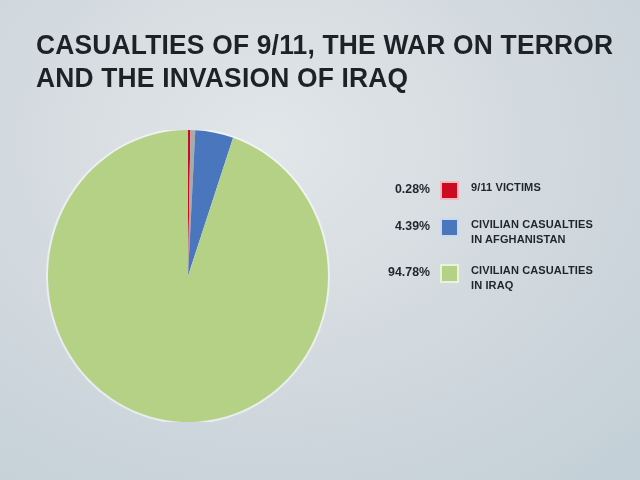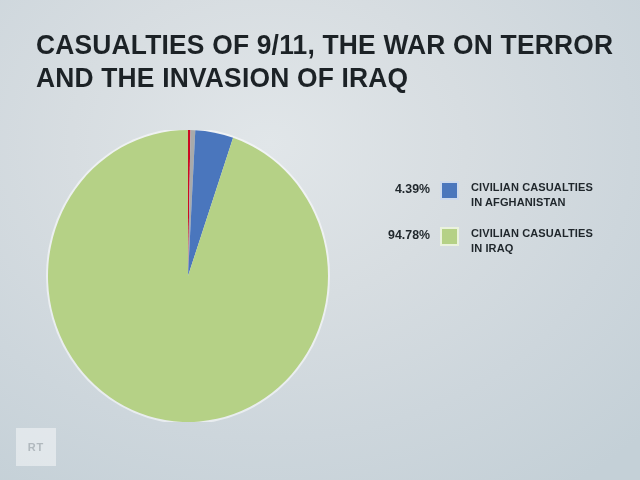--- a/index.html
+++ b/index.html
@@ -139,30 +139,32 @@
           <path d="M 142 146 L 142.000 0.000 A 140 146 0 0 1 144.463 0.023 Z" fill="#cc0a22"></path>
           <path d="M 142 146 L 144.463 0.023 A 140 146 0 0 1 149.298 0.198 Z" fill="#a8aaab"></path>
           <path d="M 142 146 L 149.298 0.198 A 140 146 0 0 1 187.099 7.783 Z" fill="#4a76bd"></path>
           <path d="M 142 146 L 187.099 7.783 A 140 146 0 1 1 142.000 0.000 Z" fill="#b5d186"></path>
         </g>
     </svg>
   </div>
 
   <div id="legend">
       <div class="legend-row">
+        <div class="legend-pct">0.28%</div>
+        <div class="legend-swatch" style="background: rgb(204, 10, 34);"></div>
+        <div class="legend-label">9/11 VICTIMS</div>
+      </div>
+      <div class="legend-row">
         <div class="legend-pct">4.39%</div>
         <div class="legend-swatch" style="background: rgb(74, 118, 189);"></div>
         <div class="legend-label">CIVILIAN CASUALTIES
 IN AFGHANISTAN</div>
       </div>
       <div class="legend-row">
         <div class="legend-pct">94.78%</div>
         <div class="legend-swatch" style="background: rgb(181, 209, 134);"></div>
         <div class="legend-label">CIVILIAN CASUALTIES
 IN IRAQ</div>
       </div>
     </div>
 
-  <div id="watermark">
-    <span id="watermark-text">RT</span>
-  </div>
 
 </div>
 
 </body></html>

